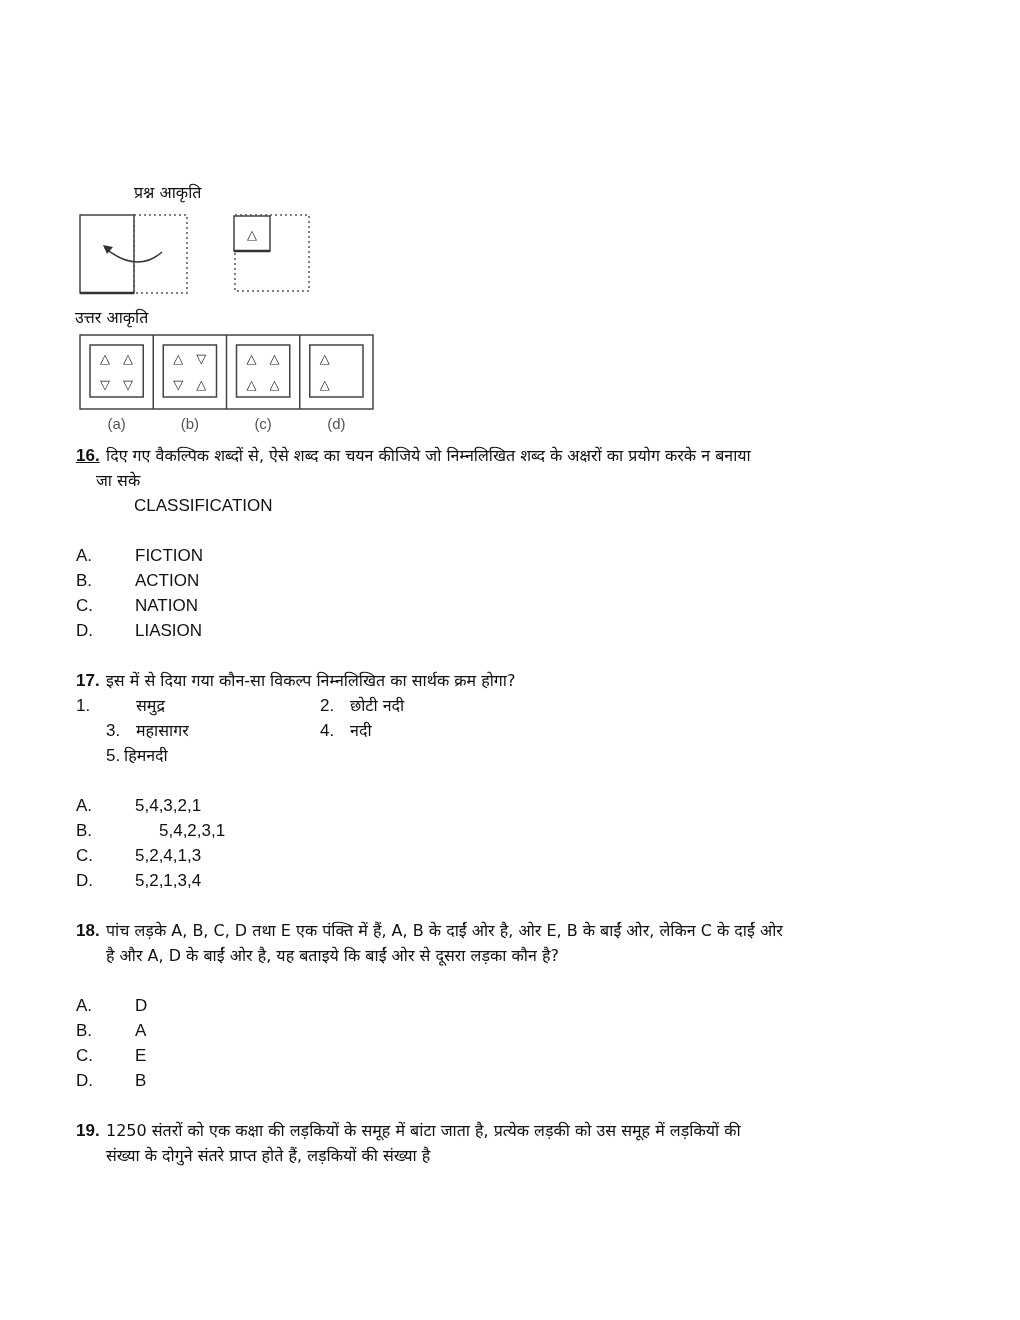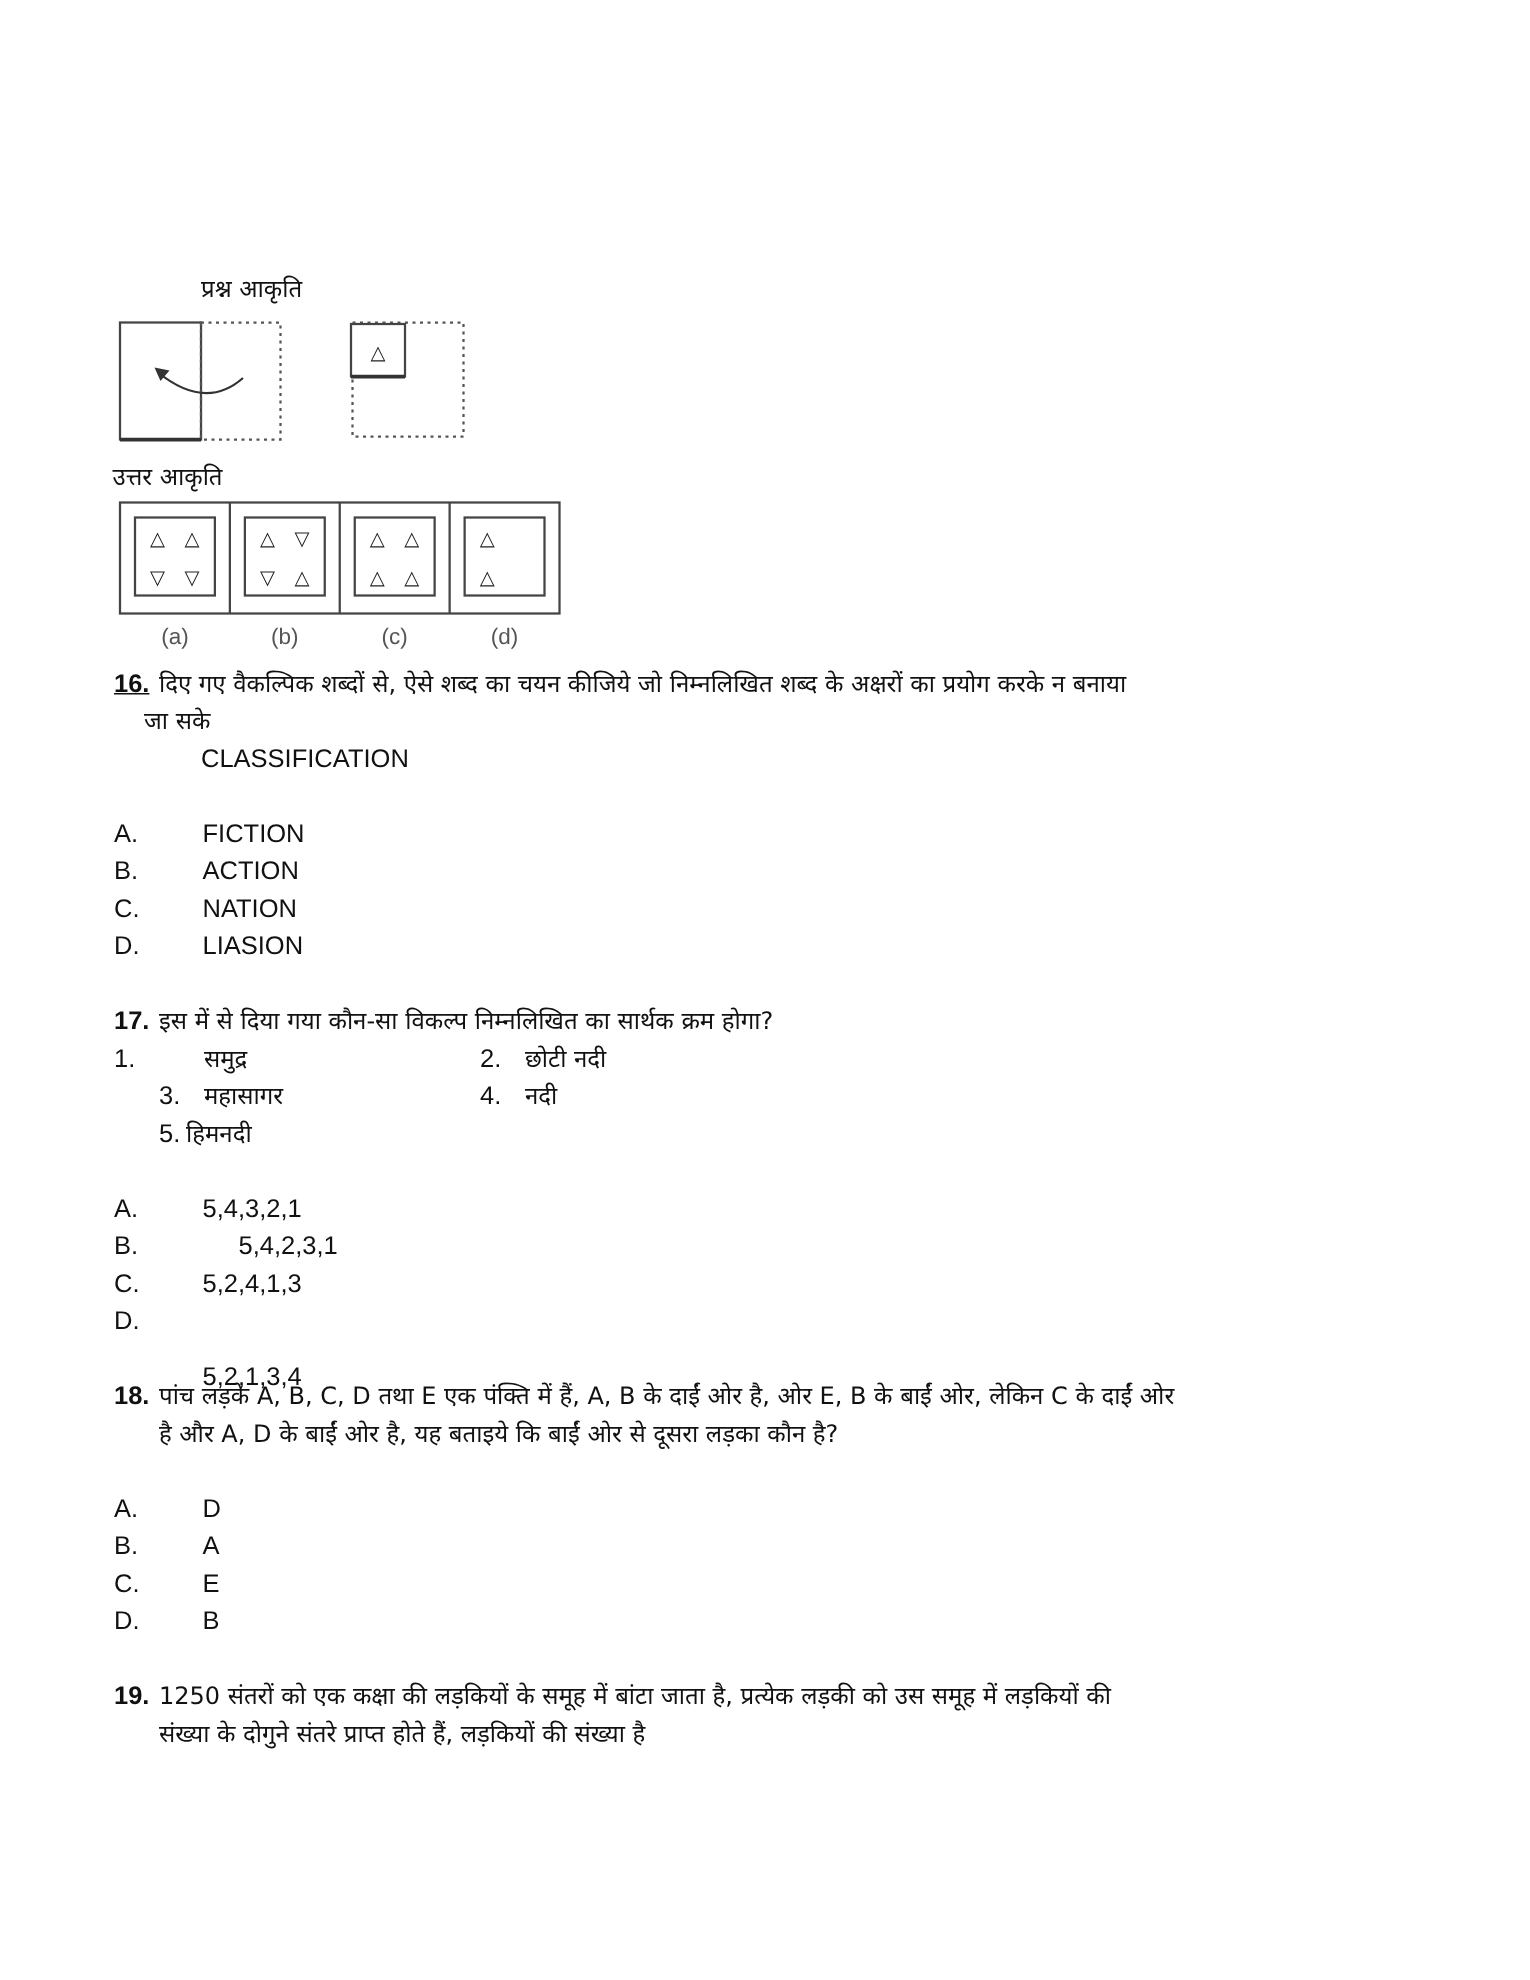--- a/index.html
+++ b/index.html
@@ -99,21 +99,21 @@
     <div class="abs hi" style="left: 350px; top: 721px;">नदी</div>
     <div class="abs " style="left: 106px; top: 746px;">5.</div>
     <div class="abs hi" style="left: 124px; top: 746px;">हिमनदी</div>
     <div class="abs " style="left: 76px; top: 796px;">A.</div>
     <div class="abs " style="left: 135px; top: 796px;">5,4,3,2,1</div>
     <div class="abs " style="left: 76px; top: 821px;">B.</div>
     <div class="abs " style="left: 135px; top: 821px; margin-left: 24px;">5,4,2,3,1</div>
     <div class="abs " style="left: 76px; top: 846px;">C.</div>
     <div class="abs " style="left: 135px; top: 846px;">5,2,4,1,3</div>
     <div class="abs " style="left: 76px; top: 871px;">D.</div>
-    <div class="abs " style="left: 135px; top: 908px;">5,2,1,3,4</div>
+    <div class="abs " style="left: 135px; top: 871px;">5,2,1,3,4</div>
     <div class="abs qnum" style="left: 76px; top: 921px;">18.</div>
     <div class="abs hi" style="left: 106px; top: 921px;">पांच लड़के A, B, C, D तथा E एक पंक्ति में हैं, A, B के दाईं ओर है, ओर E, B के बाईं ओर, लेकिन C के दाईं ओर</div>
     <div class="abs hi" style="left: 106px; top: 946px;">है और A, D के बाईं ओर है, यह बताइये कि बाईं ओर से दूसरा लड़का कौन है?</div>
     <div class="abs " style="left: 76px; top: 996px;">A.</div>
     <div class="abs " style="left: 135px; top: 996px;">D</div>
     <div class="abs " style="left: 76px; top: 1021px;">B.</div>
     <div class="abs " style="left: 135px; top: 1021px;">A</div>
     <div class="abs " style="left: 76px; top: 1046px;">C.</div>
     <div class="abs " style="left: 135px; top: 1046px;">E</div>
     <div class="abs " style="left: 76px; top: 1071px;">D.</div>

